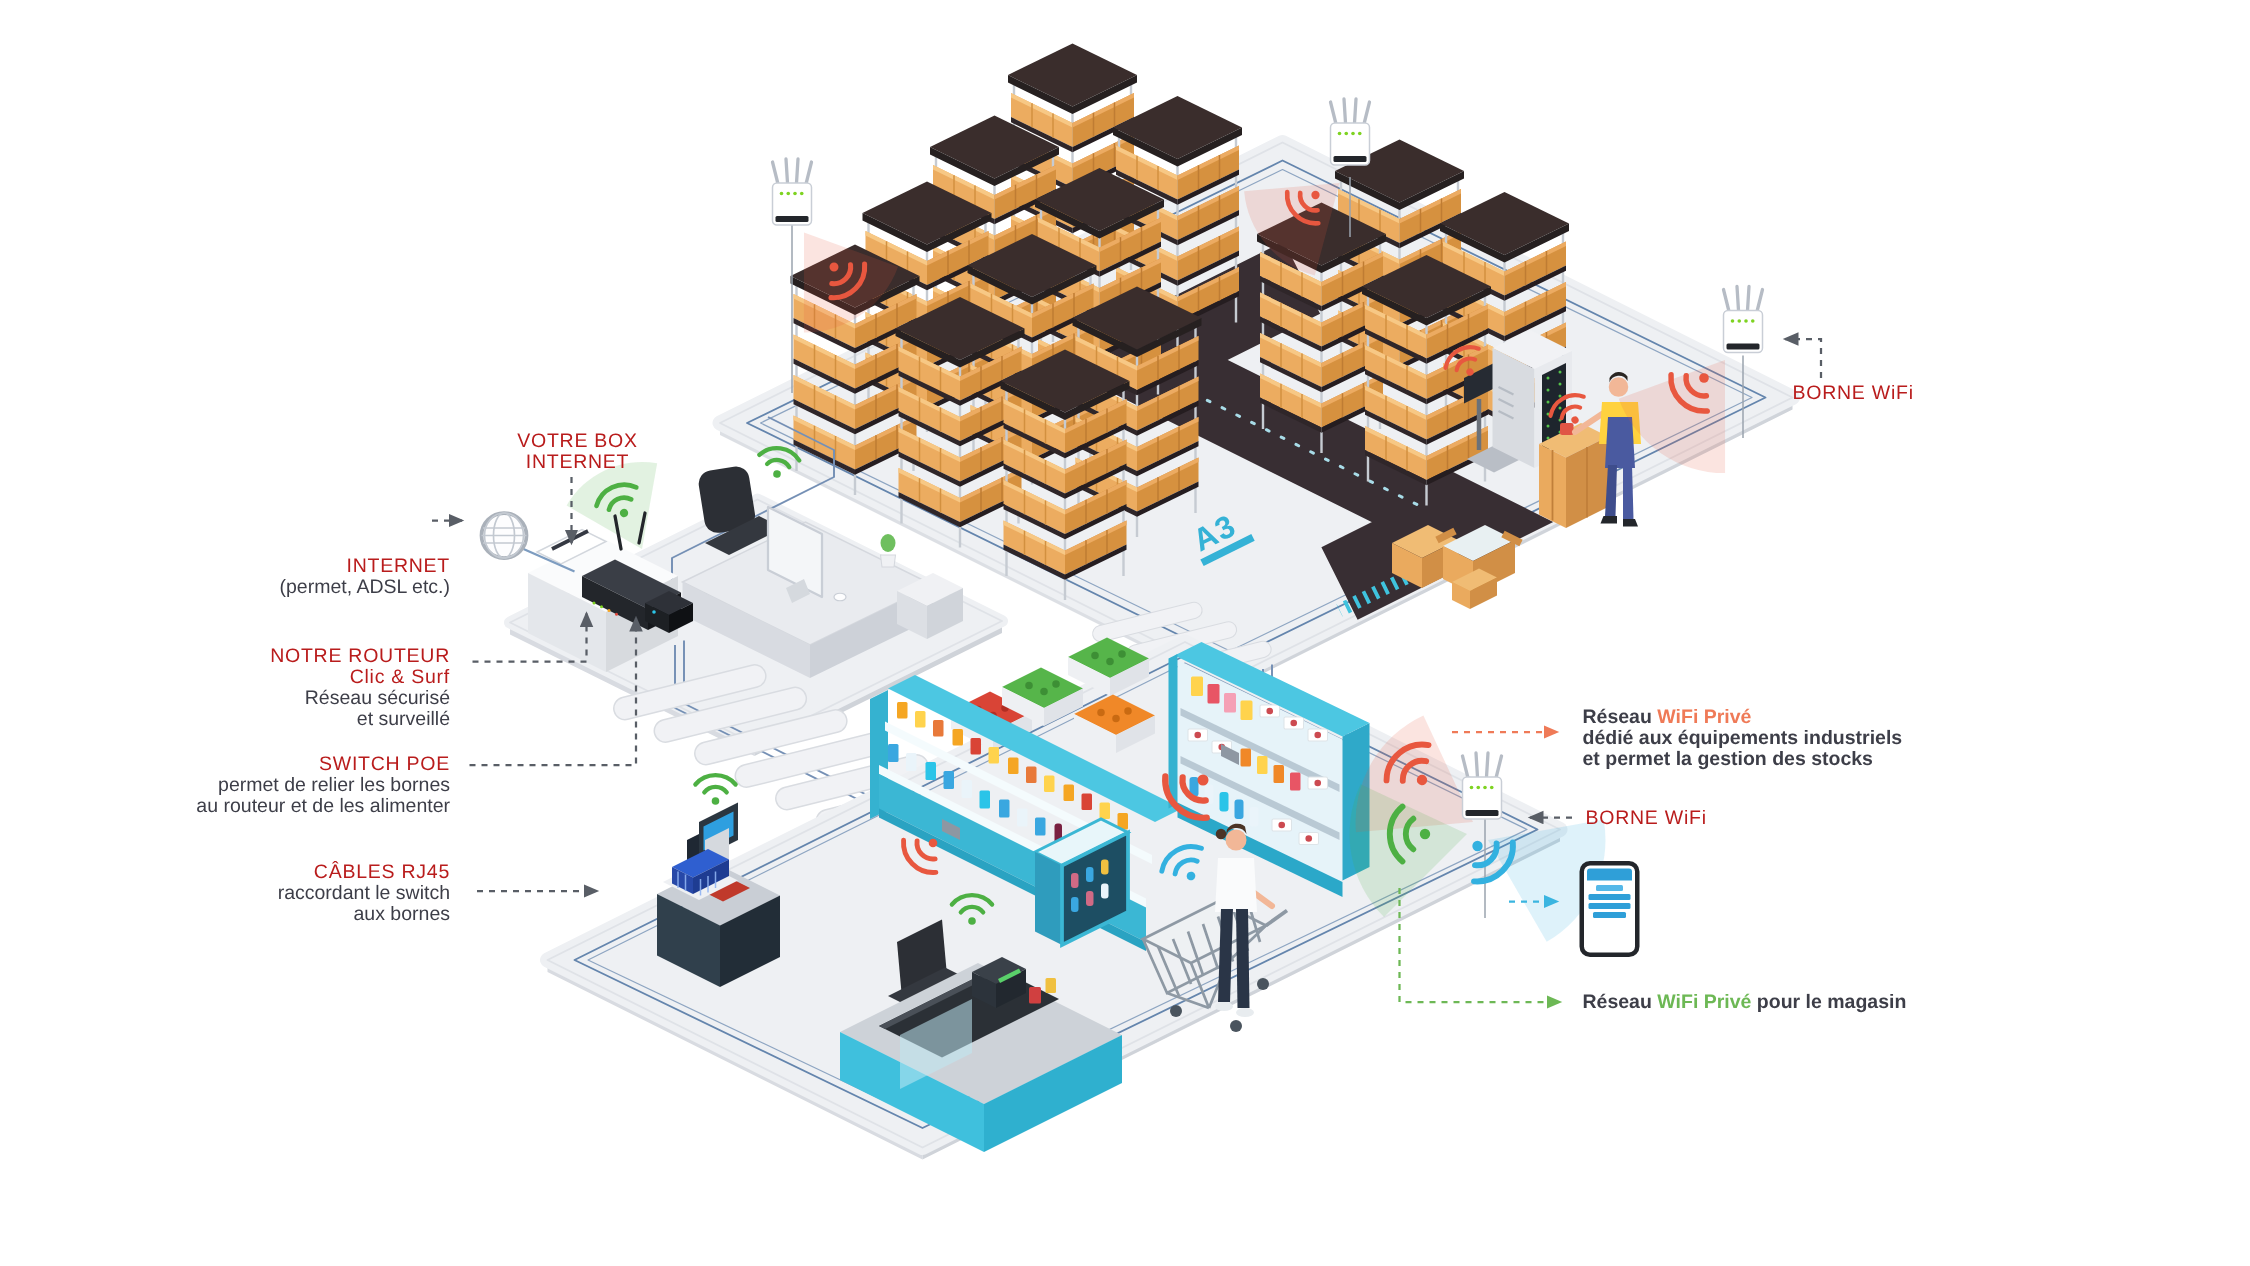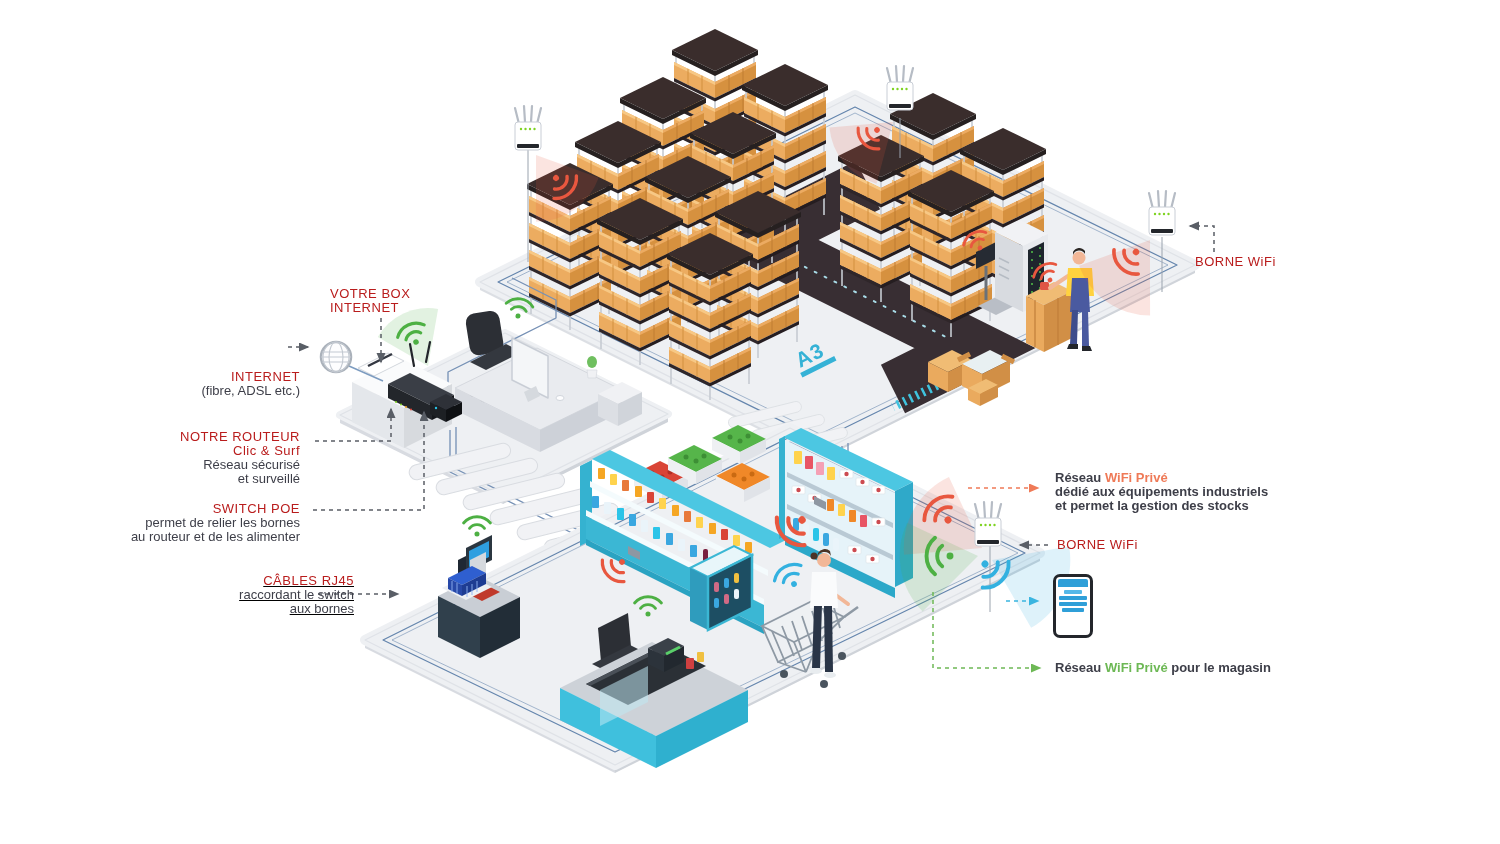--- a/index.html
+++ b/index.html
@@ -1,21 +1,21 @@
 <!DOCTYPE html>
 <html><head>
 <meta charset="utf-8">
 <style>
   html,body{margin:0;padding:0;background:#fff;}
   #stage{position:relative;width:1500px;height:844px;background:#ffffff;overflow:hidden;
          font-family:"Liberation Sans",sans-serif;}
   #scene{position:absolute;left:0;top:0;}
   .lbl{position:absolute;font-size:13px;line-height:14px;white-space:nowrap;}
   .ra{text-align:right;}
-  .ctr{}
+  .ctr{text-align:center;}
   .t-cyan{color:#b91c1c;letter-spacing:.5px;}
   .t-dark{color:#3d3e48;}
   .t-orange{color:#ef7a57;}
   .t-green{color:#6db855;}
   .phone{position:absolute;width:30px;height:54px;border:3px solid #23262b;border-radius:7px;
          background:#fff;padding:2px 2px;}
   .phone-head{height:8px;background:#2f9fd8;border-radius:2px 2px 0 0;margin-bottom:3px;}
   .phone-line{height:4px;background:#2f9fd8;border-radius:1px;margin:2px auto 0;}
   .w1{width:60%;background:#55b8e8;}.w2{width:92%;}.w3{width:92%;}.w4{width:75%;}
 </style>
@@ -528,37 +528,37 @@
 </g>
 </svg>
 
 <div class="lbl ctr" style="left:330px;top:287px;width:110px;">
   <div class="t-cyan">VOTRE BOX</div>
   <div class="t-cyan">INTERNET</div>
 </div>
 
 <div class="lbl ra" style="right:1200px;top:370px;">
   <div class="t-cyan">INTERNET</div>
-  <div class="t-dark">(fibre, ADSL etc.)</div>
+  <div class="t-dark">(permet, ADSL etc.)</div>
 </div>
 
 <div class="lbl ra" style="right:1200px;top:430px;">
   <div class="t-cyan">NOTRE ROUTEUR</div>
   <div class="t-cyan">Clic &amp; Surf</div>
   <div class="t-dark">Réseau sécurisé</div>
   <div class="t-dark">et surveillé</div>
 </div>
 
 <div class="lbl ra" style="right:1200px;top:502px;">
   <div class="t-cyan">SWITCH POE</div>
   <div class="t-dark">permet de relier les bornes</div>
   <div class="t-dark">au routeur et de les alimenter</div>
 </div>
 
-<div class="lbl ra" style="right:1146px;top:574px;text-decoration:underline;">
+<div class="lbl ra" style="right:1200px;top:574px;">
   <div class="t-cyan">CÂBLES RJ45</div>
   <div class="t-dark">raccordant le switch</div>
   <div class="t-dark">aux bornes</div>
 </div>
 
 <div class="lbl t-cyan" style="left:1195px;top:255px;">BORNE WiFi</div>
 
 <div class="lbl" style="left:1055px;top:471px;font-weight:bold;">
   <div>
     <span class="t-dark">Réseau </span><span class="t-orange">WiFi Privé</span>

